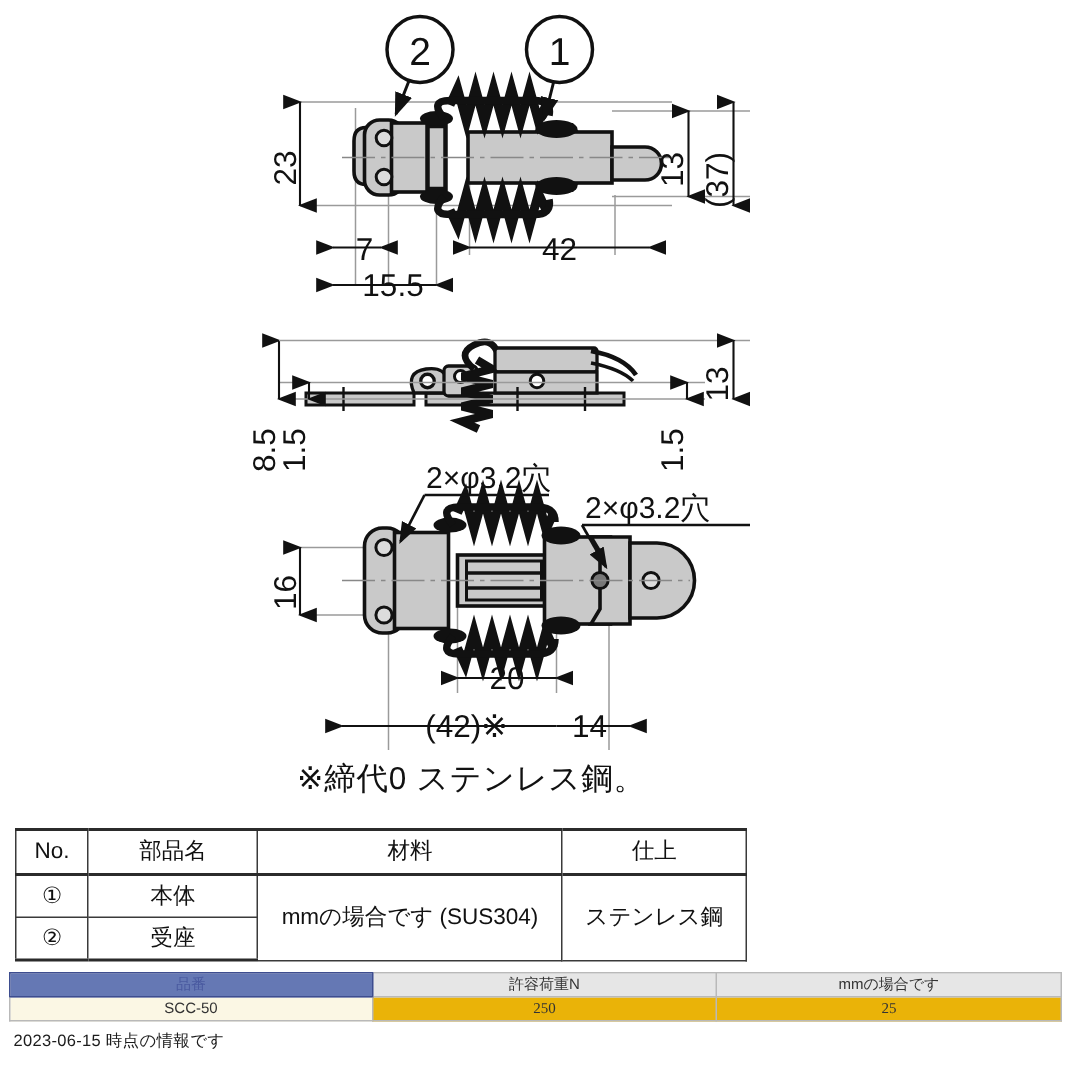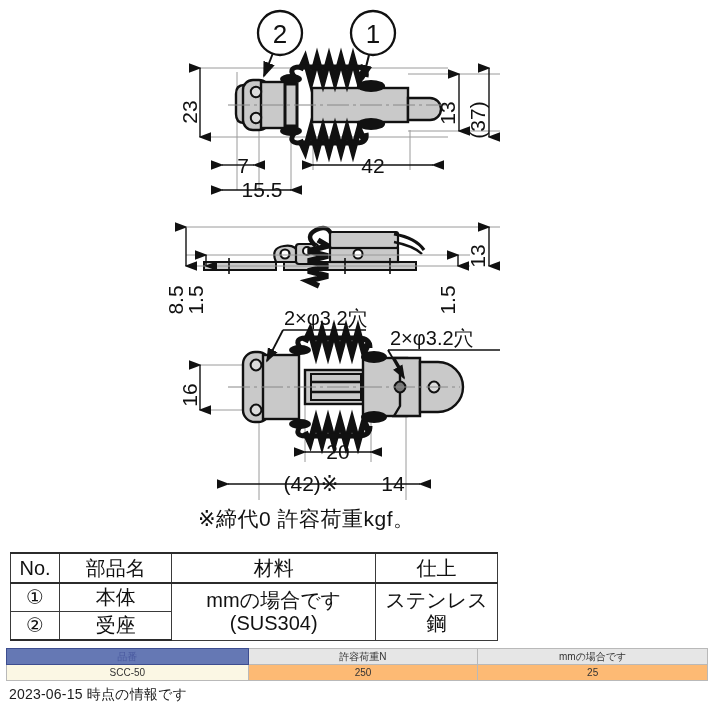--- a/index.html
+++ b/index.html
@@ -12,21 +12,21 @@
   #drawing-svg{display:block;}
 
   .note-line{
     position:absolute;left:198px;top:505px;
     font-size:21px;letter-spacing:.5px;color:#111;white-space:nowrap;
   }
 
   
   #parts-table{
     position:absolute;left:10px;top:552px;width:488px;
-    border-collapse:collapse;font-size:20px;color:#111;
+    border-collapse:collapse;font-size:15px;color:#111;
   }
   #parts-table td,#parts-table th{
     border:1px solid #3a3a3a;text-align:center;vertical-align:middle;
     padding:1px 2px;font-weight:normal;line-height:1.15;
   }
   #parts-table thead th{border-top:2px solid #2b2b2b;border-bottom:2px solid #2b2b2b;height:26px;}
   #parts-table tbody td{height:25px;}
   #parts-table tbody tr:last-child td{border-bottom:2px solid #2b2b2b;}
   .col-no{width:46px;}
   .col-part{width:120px;}
@@ -38,28 +38,28 @@
     position:absolute;left:6px;top:648px;width:702px;
     border-collapse:collapse;font-size:10px;color:#333;
   }
   #spec-table th,#spec-table td{
     border:1px solid #b9b9b9;text-align:center;font-weight:normal;
     height:15px;line-height:15px;padding:0;
   }
   #spec-table th.hdr-blue{background:#6578b4;color:#4a5aa0;border:1px solid #3d4d8f;}
   #spec-table th.hdr-grey{background:#e6e6e6;color:#333;margin-left:34px;}
   #spec-table td.cell-cream{background:#fbf7e4;}
-  #spec-table td.cell-white{background:#fdba74;}
+  #spec-table td.cell-white{background:#eab308;font-family:Liberation Serif, serif;}
   .sc-model{width:242px;}
   .sc-n{width:230px;}
   .sc-kgf{width:230px;}
 
   .footer-note{
     position:absolute;left:9px;top:686px;
-    font-size:14px;color:#1c1c1c;letter-spacing:.2px;white-space:nowrap;
+    font-size:11px;color:#1c1c1c;letter-spacing:.2px;white-space:nowrap;
   }
 
   
   .dim{font-family:"Liberation Sans","DejaVu Sans",sans-serif;font-size:21px;fill:#111;}
   .dimv{font-family:"Liberation Sans","DejaVu Sans",sans-serif;font-size:21px;fill:#111;}
   .callout{font-family:"Liberation Sans","DejaVu Sans",sans-serif;font-size:20px;fill:#111;}
   .balloonnum{font-family:"Liberation Sans","DejaVu Sans",sans-serif;font-size:26px;fill:#111;}
 </style>
 </head>
 <body>
@@ -286,21 +286,21 @@
     <line x1="228" y1="484" x2="371" y2="484" stroke="#111" stroke-width="1.4" marker-start="url(#ar-r)"></line>
     <text class="dim" x="311" y="491" text-anchor="middle">(42)※</text>
 
     <line x1="371" y1="484" x2="420" y2="484" stroke="#111" stroke-width="1.4" marker-end="url(#ar-l)"></line>
     <text class="dim" x="393" y="491" text-anchor="middle">14</text>
   </g>
 
 </svg>
 </div>
 
-<div class="note-line">※締代0 許容荷重kgf。</div>
+<div class="note-line">※締代0 ステンレス鋼。</div>
 
 <table id="parts-table">
   <thead>
     <tr>
       <th class="col-no">No.</th>
       <th class="col-part">部品名</th>
       <th class="col-mat">材料</th>
       <th class="col-fin">仕上</th>
     </tr>
   </thead>

